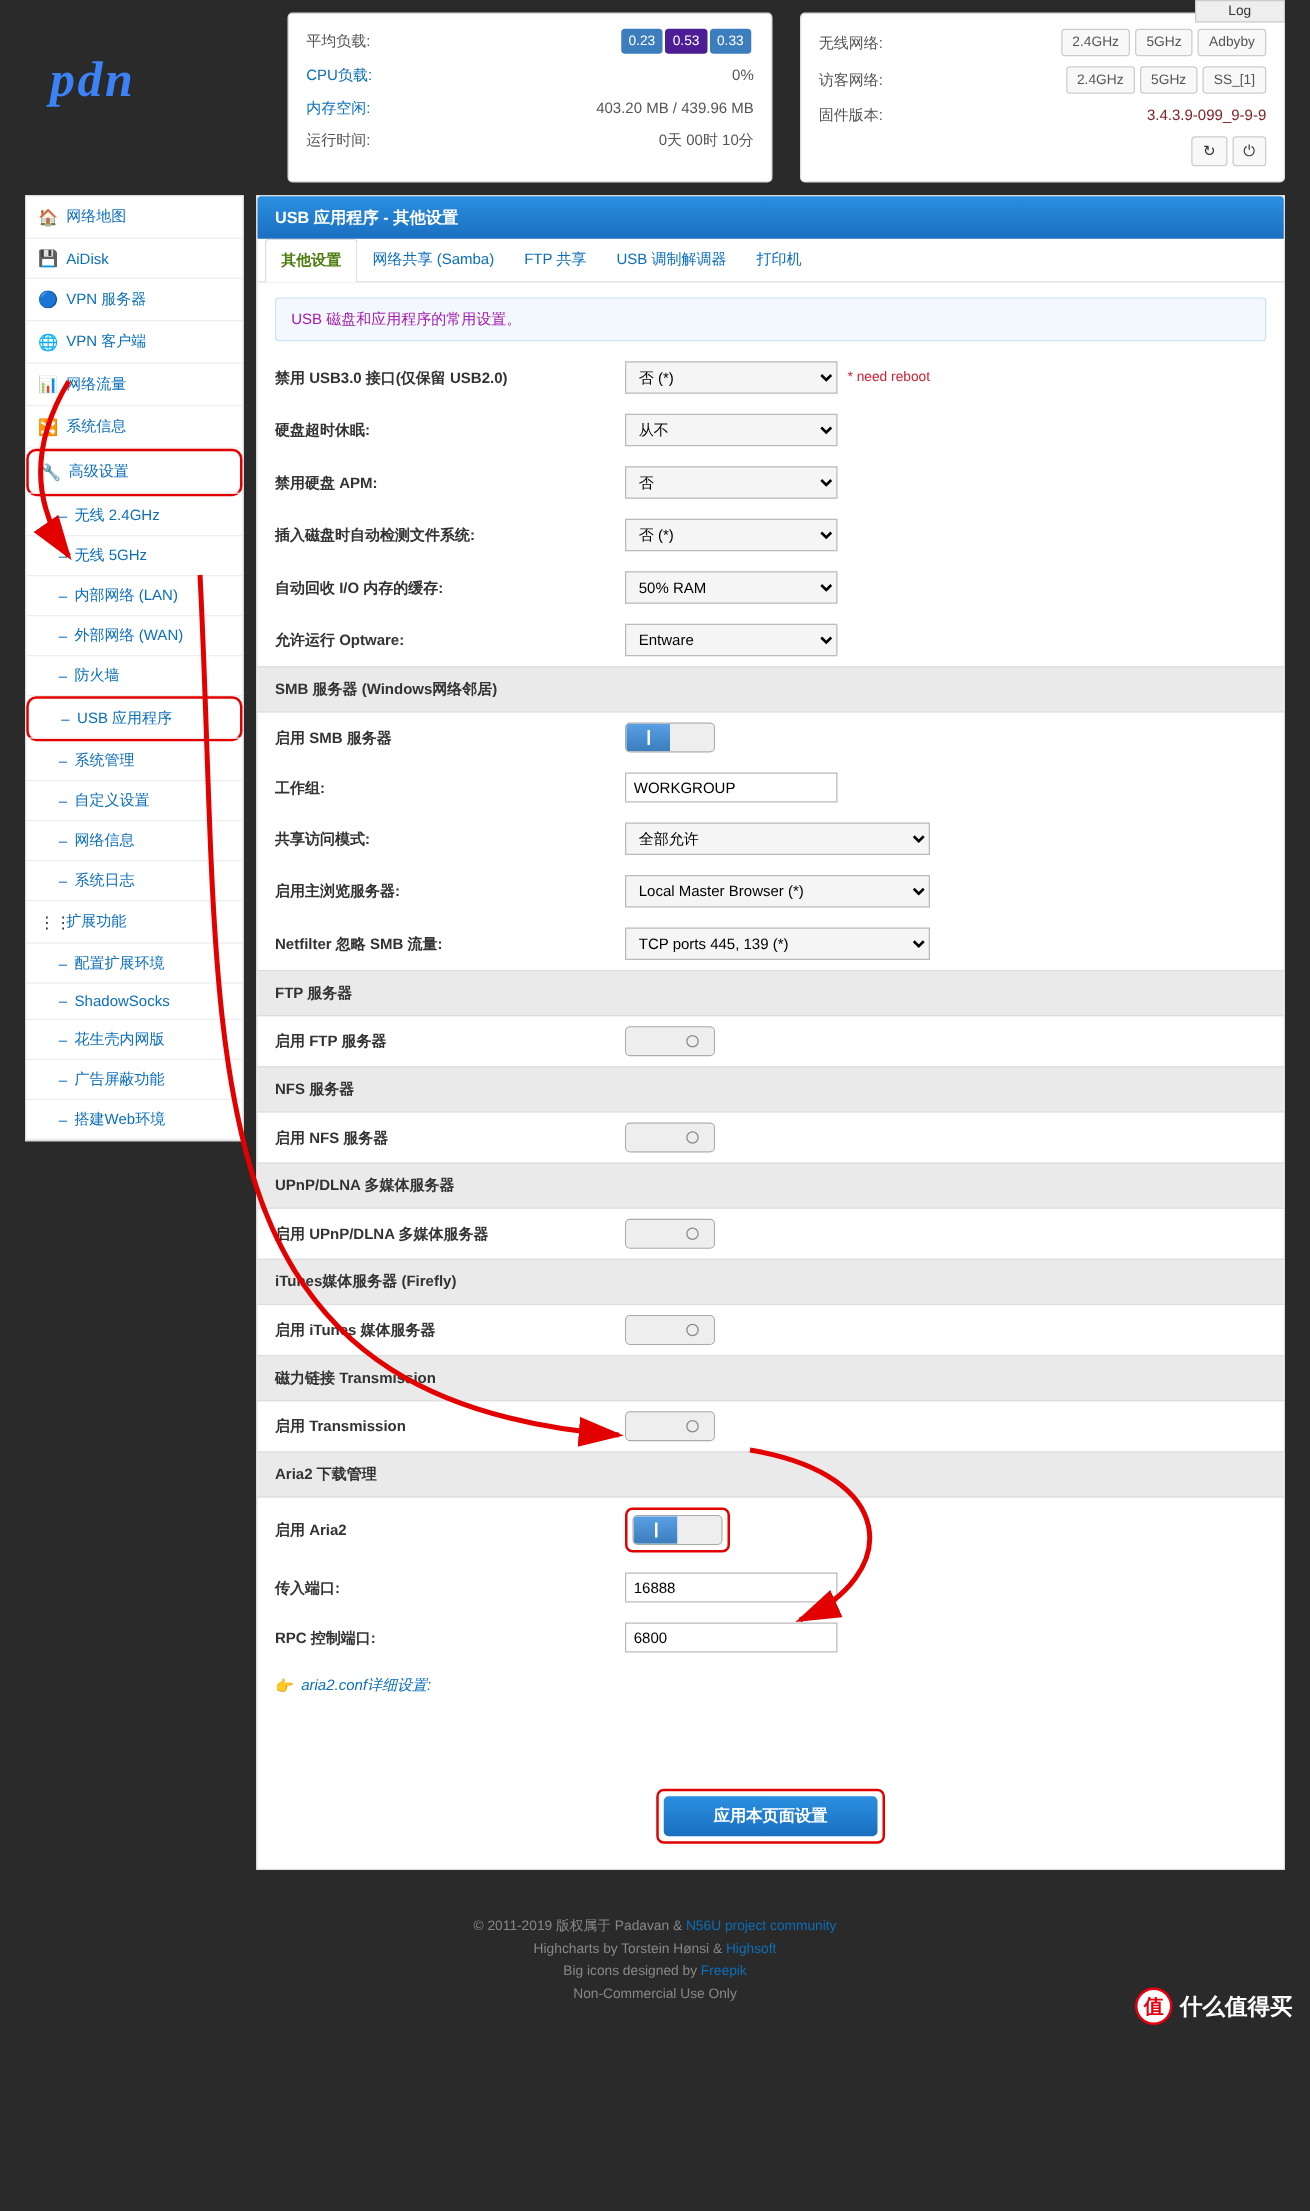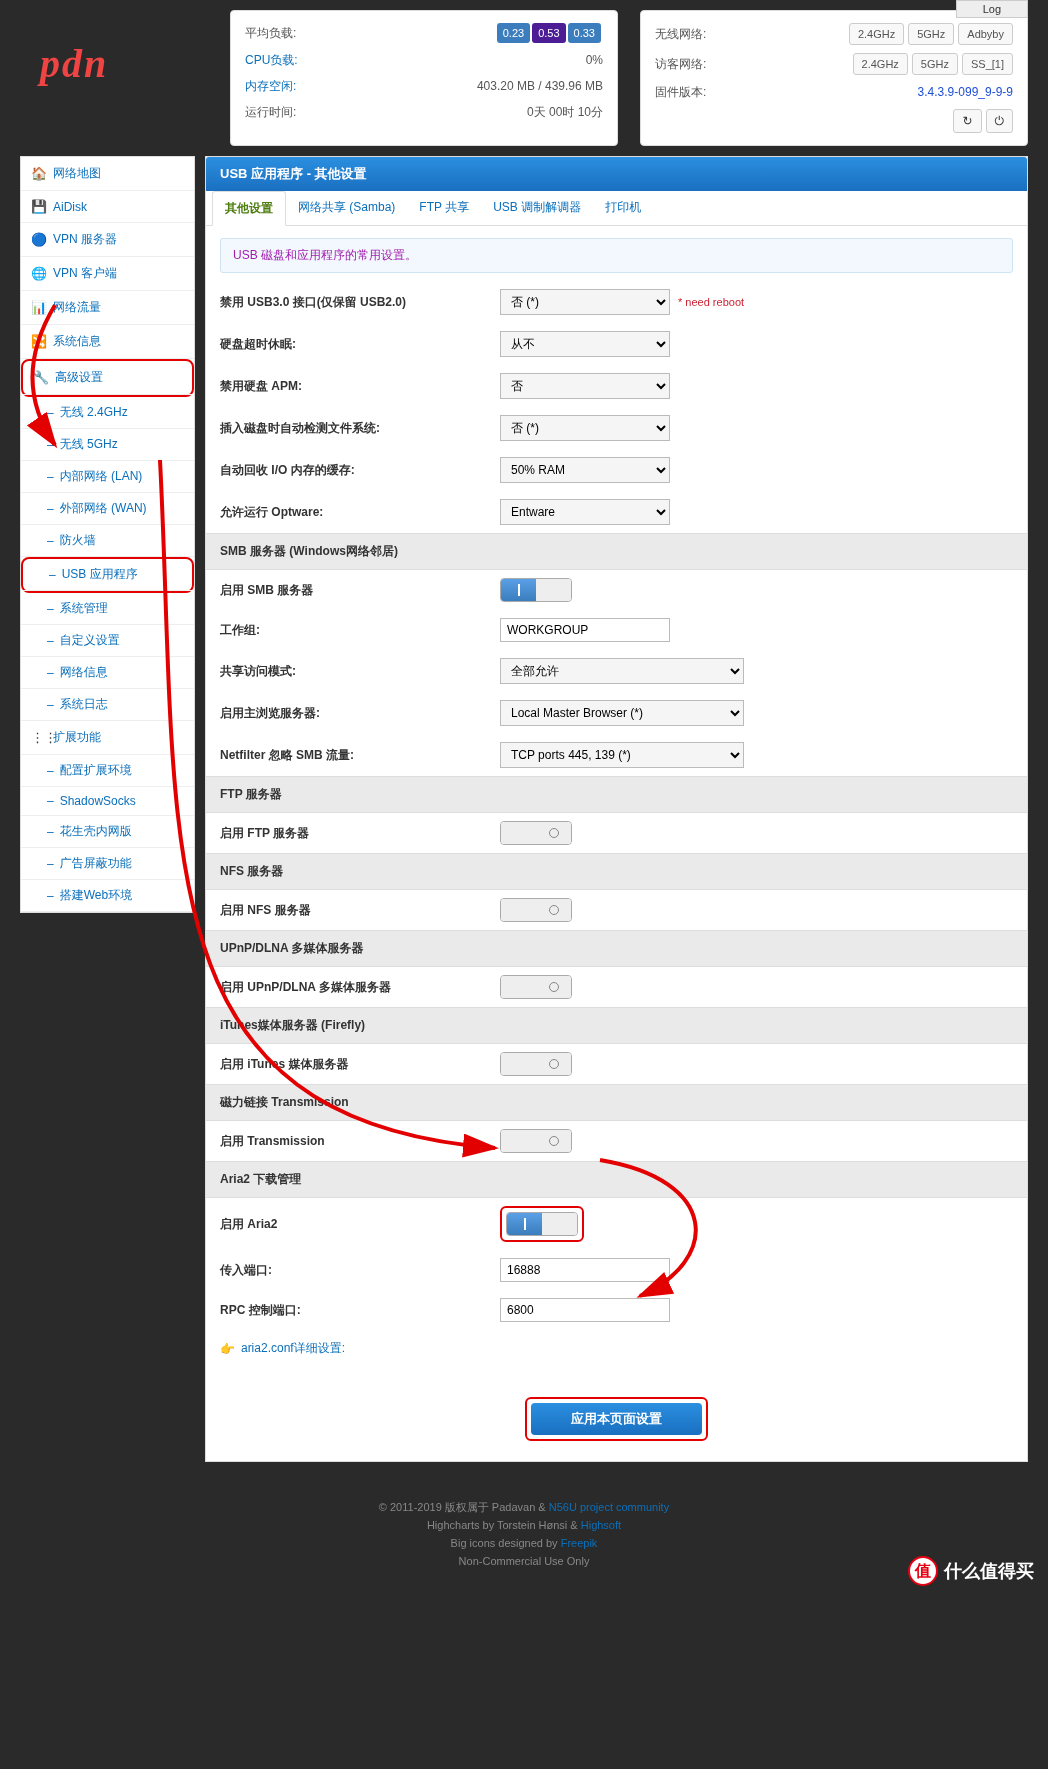--- a/index.html
+++ b/index.html
@@ -1,30 +1,30 @@
 <!DOCTYPE html>
 <html><head>
 <meta charset="utf-8">
 <style>
 * { box-sizing: border-box; margin: 0; padding: 0; }
 body { font-family: Arial, sans-serif; font-size: 12px; background: #2a2a2a; color: #333; width: 1048px; position: relative; }
 .log-btn { position: absolute; top: 0; right: 20px; background: #eee; border: 1px solid #ccc; padding: 2px 26px; font-size: 11px; z-index: 10; }
 .header-area { padding: 10px 20px 10px 20px; display: flex; align-items: flex-start; gap: 10px; }
-.logo { width: 200px; padding: 30px 20px; color: #ef4444; font-family: cursive; font-style: italic; font-size: 40px; font-weight: bold; letter-spacing: 2px; }
+.logo { width: 200px; padding: 30px 20px; color: #3b82f6; font-family: cursive; font-style: italic; font-size: 40px; font-weight: bold; letter-spacing: 2px; }
 .stats-container { display: flex; gap: 22px; flex: 1; margin-top: 0px; }
 .stats-box { background: #fff; border: 1px solid #ddd; border-radius: 4px; padding: 8px 14px; font-size: 12px; flex: 1; }
 .stats-row { display: flex; justify-content: space-between; align-items: center; padding: 4px 0; line-height: 18px; }
 .stats-row .label { color: #0b6fba; }
 .stats-row .label.dark { color: #555; }
 .stats-row .value { color: #555; }
 .badge { display: inline-block; padding: 1px 6px; border-radius: 3px; color: #fff; font-size: 11px; margin-right: 2px; }
 .badge.blue { background: #3b7dbd; }
 .badge.orange { background: #4c1d95; }
 .mini-btn { display: inline-block; border: 1px solid #ccc; border-radius: 3px; padding: 1px 8px; font-size: 11px; margin-left: 4px; color: #555; background: #f8f8f8; cursor: pointer; }
-.link { color: #1d4ed8; cursor: pointer; }
+.link { color: #7f1d1d; cursor: pointer; }
 .icon-btn { display: inline-block; border: 1px solid #ccc; border-radius: 3px; padding: 2px 8px; margin-left: 4px; background: #f8f8f8; cursor: pointer; }
 .main { display: flex; gap: 10px; padding: 0 20px 20px 20px; align-items: flex-start; }
 .sidebar { width: 175px; background: #fff; border: 1px solid #ddd; }
 .nav-item { display: flex; align-items: center; padding: 8px 10px; border-bottom: 1px solid #eee; cursor: pointer; font-size: 12px; }
 .nav-item .icon { width: 16px; margin-right: 6px; color: #333; font-size: 13px; text-align: center; }
 .nav-item .text { color: #0b6fba; }
 .nav-item.parent .text { font-weight: normal; }
 .sub-item { display: flex; align-items: center; padding: 7px 10px 7px 26px; border-bottom: 1px solid #eee; cursor: pointer; font-size: 12px; }
 .sub-item .bullet { color: #0b6fba; margin-right: 6px; }
 .sub-item .text { color: #0b6fba; }
@@ -47,24 +47,24 @@
 .toggle { width: 72px; height: 24px; border: 1px solid #aaa; border-radius: 4px; display: inline-flex; overflow: hidden; cursor: pointer; }
 .toggle .half { flex: 1; display: flex; align-items: center; justify-content: center; }
 .toggle.on .half.left { background: linear-gradient(#5aa0e6, #3b7dbd); color: #fff; }
 .toggle.on .half.right { background: #eee; }
 .toggle.off .half.left { background: #eee; }
 .toggle.off .half.right { background: #eee; color: #888; }
 .toggle .half.left .bar { width: 2px; height: 12px; background: #fff; }
 .toggle .half.right .dot { width: 10px; height: 10px; border-radius: 50%; border: 1px solid #888; }
 .conf-link { padding: 10px 14px 20px 14px; display: flex; align-items: center; gap: 6px; }
 .conf-link .hand { color: #333; }
-.conf-link .lnk { color: #0b6fba; cursor: pointer; }
+.conf-link .lnk { color: #0b6fba; cursor: pointer; font-style: italic; }
 .apply-row { padding: 20px 14px; text-align: center; }
 .apply-btn { display: inline-block; background: linear-gradient(#2b8fe0, #1a6fc0); color: #fff; padding: 7px 40px; border-radius: 4px; border: none; font-weight: bold; font-size: 13px; cursor: pointer; }
-.apply-wrap { display: inline-block; border: 2px solid #e30000; border-radius: 6px; padding: 4px; box-shadow: 0 0 0 1px #fff inset; }
+.apply-wrap { display: inline-block; border: 2px solid #e30000; border-radius: 6px; padding: 4px; box-shadow: 0 0 0 1px #fff inset; margin-top: 34px; }
 .footer { text-align: center; color: #888; font-size: 11px; padding: 16px 0 30px 0; line-height: 18px; }
 .footer a { color: #0b6fba; text-decoration: none; }
 .watermark { position: absolute; right: 14px; bottom: 14px; display: flex; align-items: center; gap: 6px; color: #fff; font-weight: bold; font-size: 18px; }
 .watermark .circ { width: 30px; height: 30px; border-radius: 50%; background: #fff; color: #e60012; font-weight: bold; display: flex; align-items: center; justify-content: center; font-size: 16px; border: 2px solid #e60012; }
 .arrow-svg { position: absolute; top: 0; left: 0; pointer-events: none; z-index: 5; }
 .aria2-toggle-wrap { display: inline-block; border: 2px solid #e30000; border-radius: 6px; padding: 4px; }
 </style>
 </head>
 <body>
 

